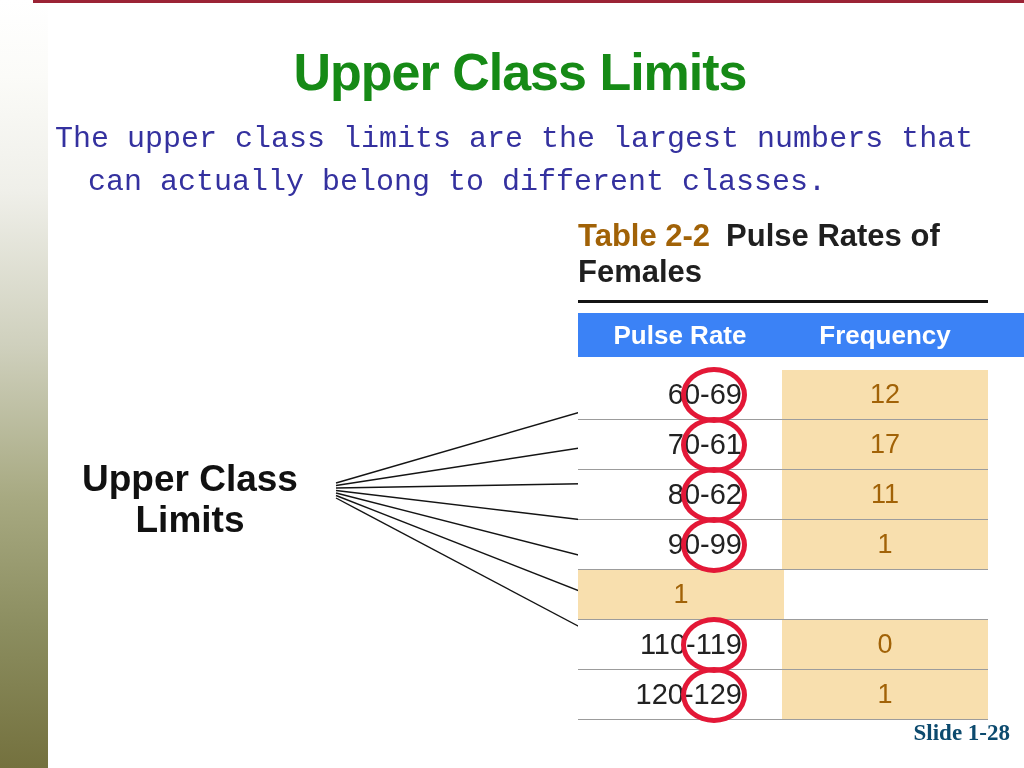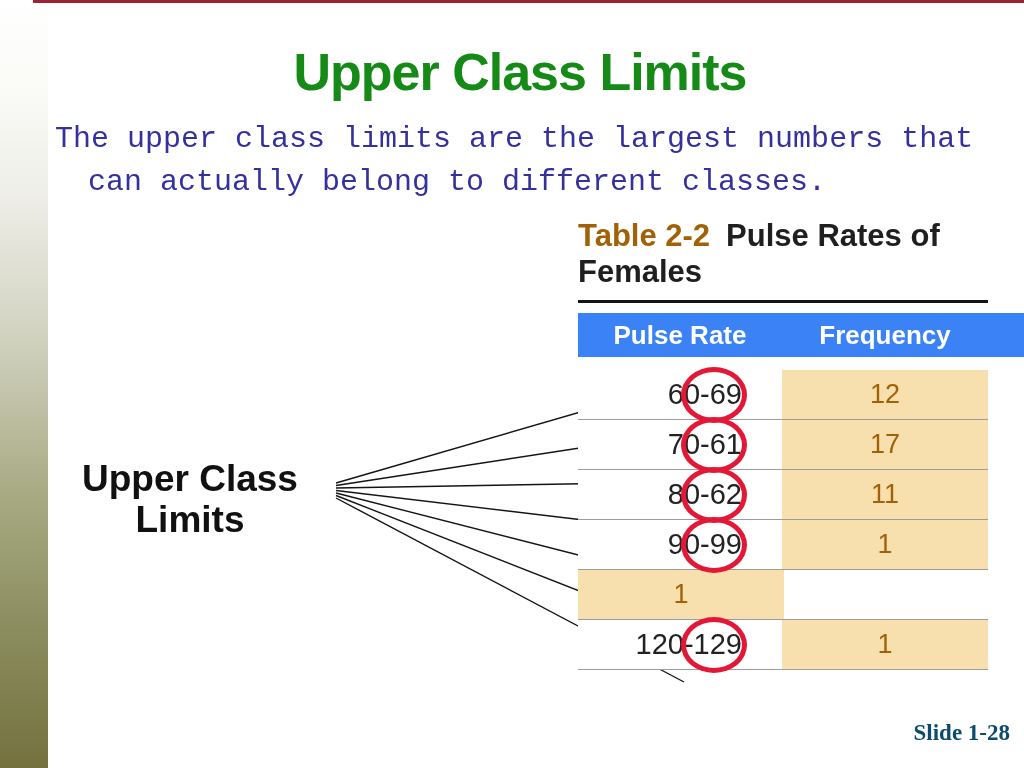--- a/index.html
+++ b/index.html
@@ -129,20 +129,27 @@
             <span>90-99</span>
             <span class="circle"></span>
           </div>
           <div class="tcell c2">1</div>
         </div>
         <div class="trow">
           <div class="tcell c2">1</div>
         </div>
         <div class="trow">
           <div class="tcell c1">
+            <span>110-119</span>
+            <span class="circle"></span>
+          </div>
+          <div class="tcell c2">0</div>
+        </div>
+        <div class="trow">
+          <div class="tcell c1">
             <span>120-129</span>
             <span class="circle"></span>
           </div>
           <div class="tcell c2">1</div>
         </div>
       </div>
   </div>
 
   <div class="slide-num">Slide 1-28</div>
 

